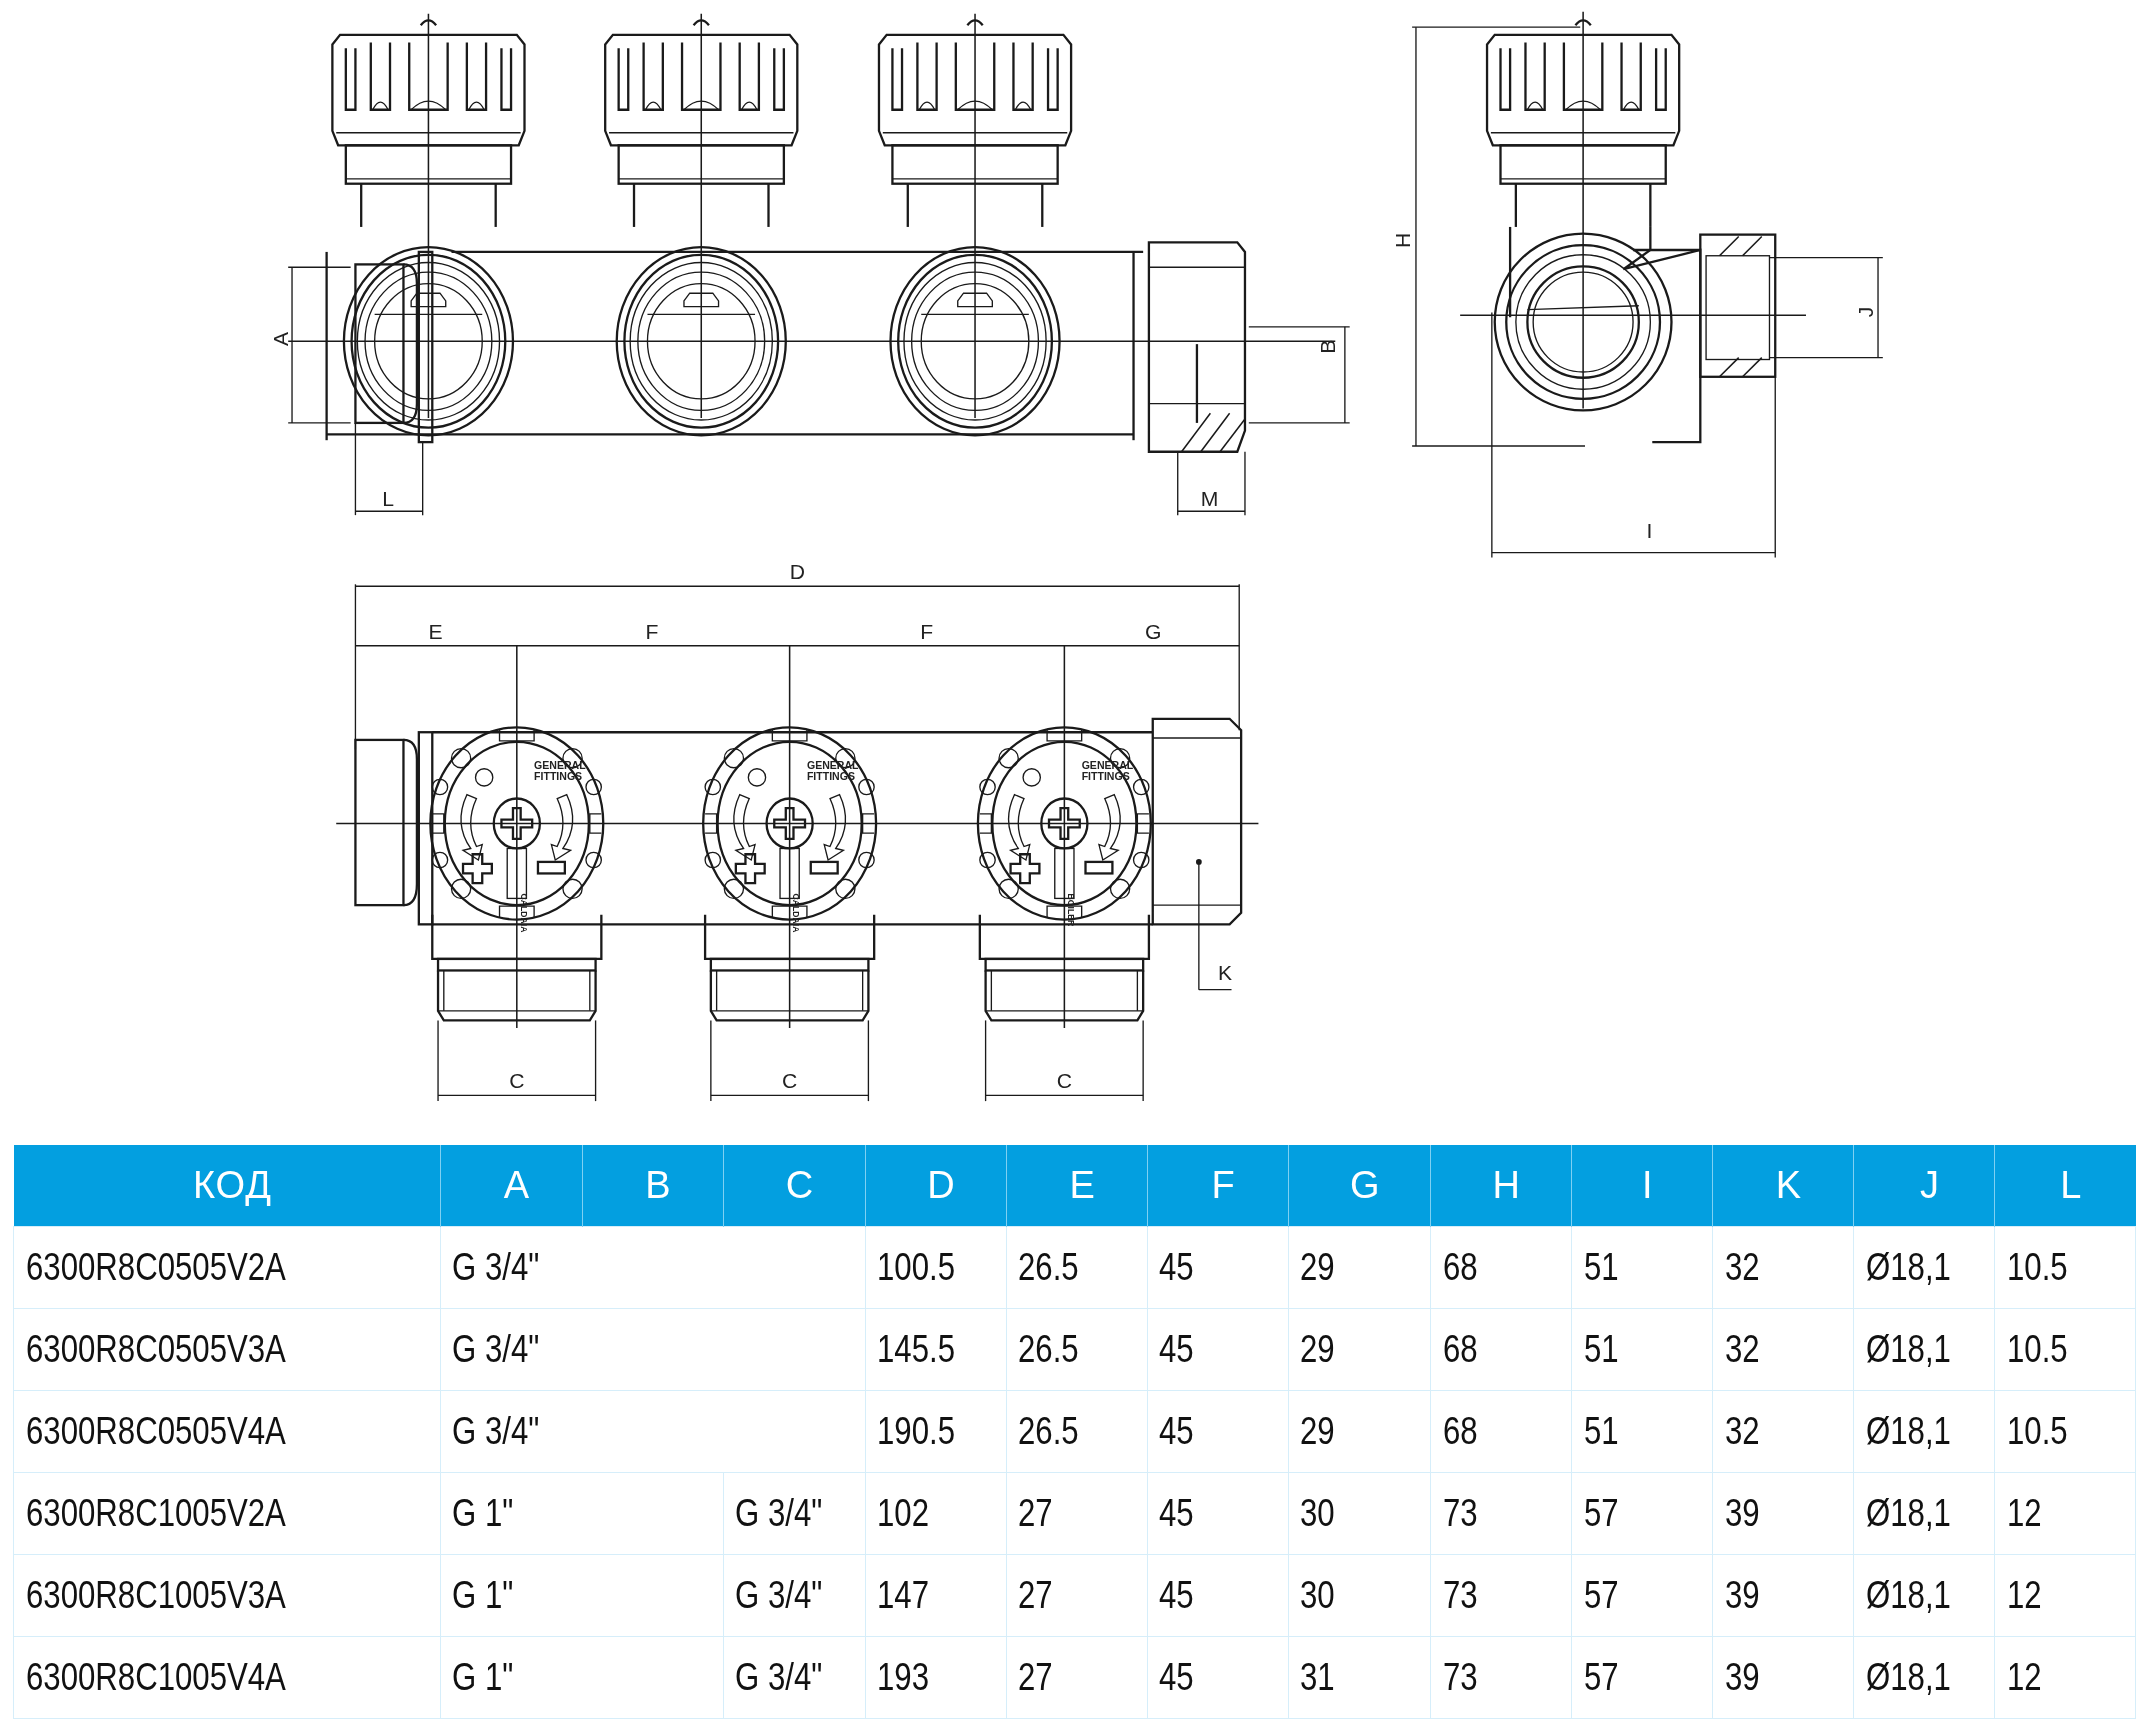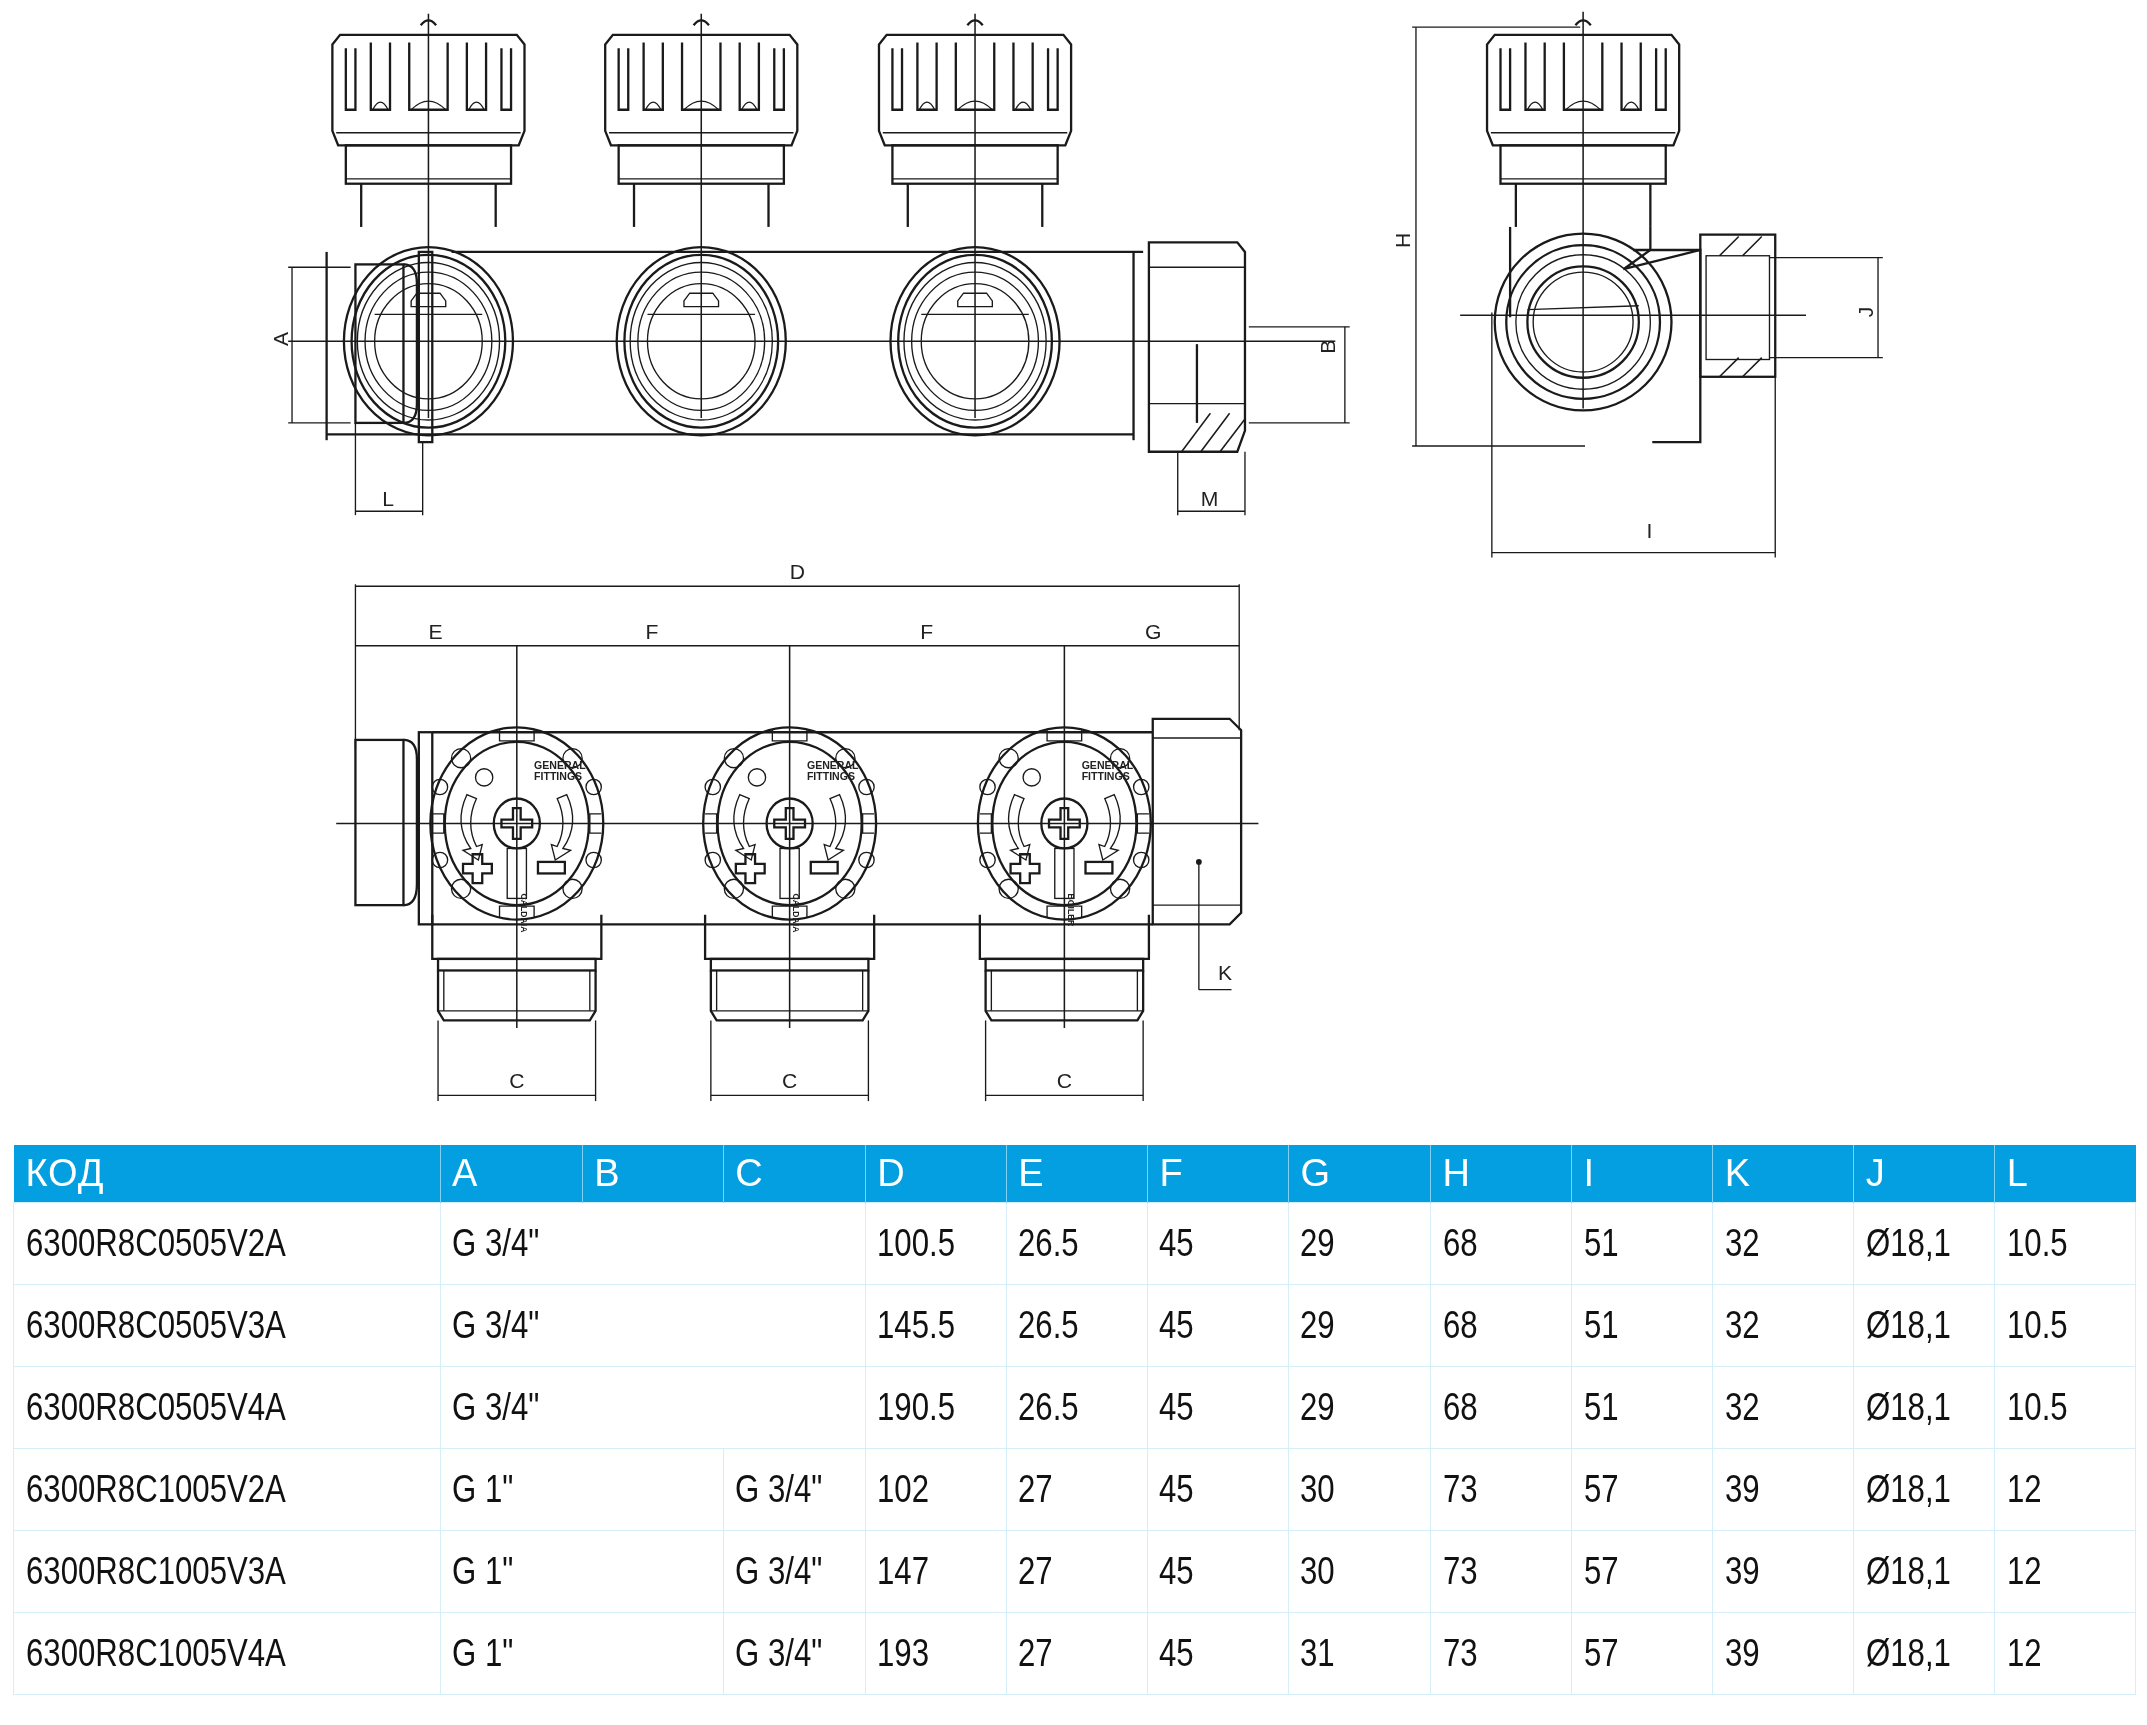--- a/index.html
+++ b/index.html
@@ -8,21 +8,21 @@
   .drawing svg { width:2147px; height:1134px; display:block; }
   .dim-label { font-family:"Liberation Sans", sans-serif; font-size:22px; fill:#222; }
   .valve-brand { font-family:"Liberation Sans", sans-serif; font-size:11px; font-weight:bold; fill:#222; }
   .valve-tag { font-family:"Liberation Sans", sans-serif; font-size:9px; font-weight:bold; fill:#222; }
   .ln { stroke:#1a1a1a; stroke-width:2.4; fill:none; }
   .thin { stroke:#1a1a1a; stroke-width:1.4; fill:none; }
   .axis { stroke:#1a1a1a; stroke-width:1.6; fill:none; }
   .hatch { stroke:#1a1a1a; stroke-width:1.6; }
 
   .spec-table { position:absolute; left:13.4px; top:1145px; width:2123px; border-collapse:collapse; table-layout:fixed; }
-  .spec-table th { background:#039fe0; color:#ffffff; font-weight:normal; text-align:left; font-size:38px; height:57px; padding:0 0 0 11.5px; border-left:1px solid #7fd0f2; font-family:"Liberation Sans", sans-serif; letter-spacing:1px; }
+  .spec-table th { background:#039fe0; color:#ffffff; font-weight:normal; text-align:center; font-size:38px; height:81px; padding:0 0 0 11.5px; border-left:1px solid #7fd0f2; font-family:"Liberation Sans", sans-serif; letter-spacing:1px; }
   .spec-table th:first-child { border-left:none; }
   .spec-table td { color:#111; font-size:38px; height:81px; padding:0 0 0 11.5px; border:1px solid #d6eefa; font-family:"Liberation Sans", sans-serif; transform-origin:left center; white-space:nowrap; }
   .spec-table td span { display:inline-block; transform:scaleX(0.82); transform-origin:left center; }
 </style>
 </head>
 <body>
 
 <div class="drawing">
 <svg viewBox="0 0 2235 1180" xmlns="http://www.w3.org/2000/svg">
   <defs>

